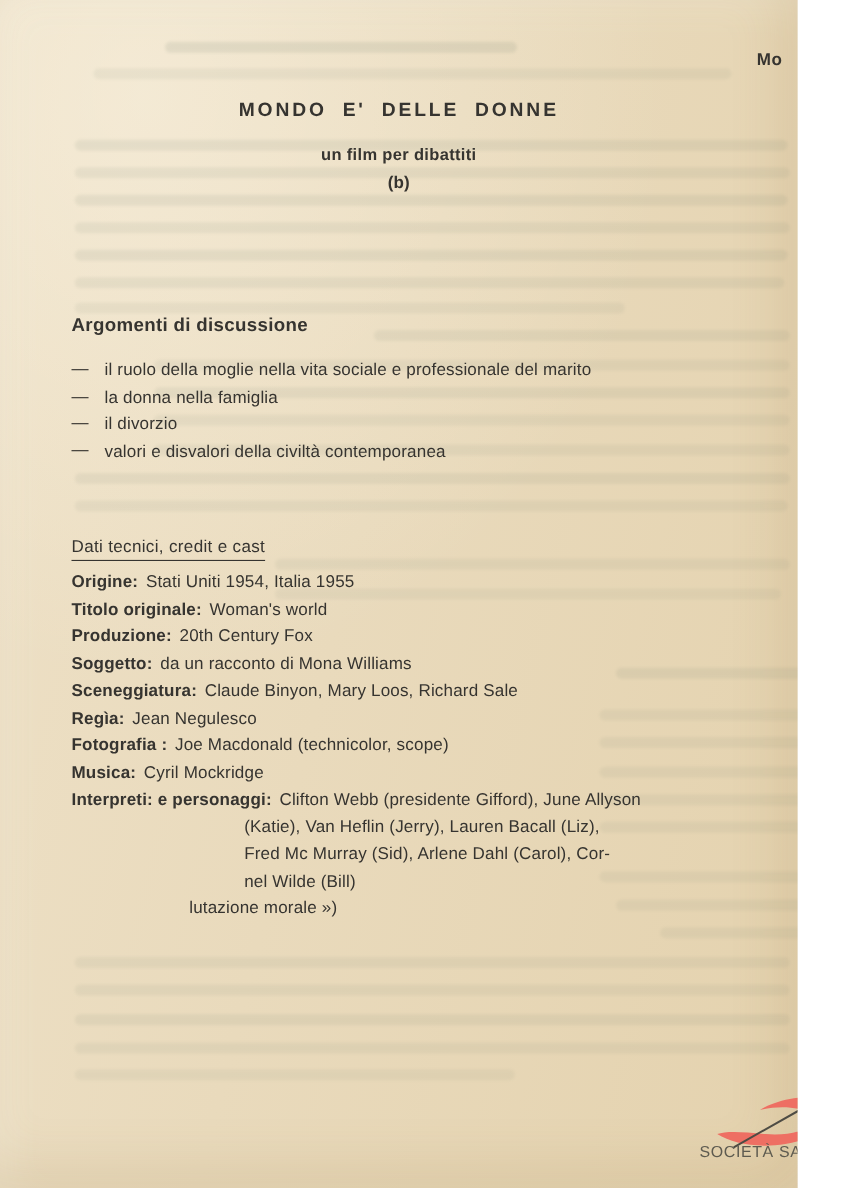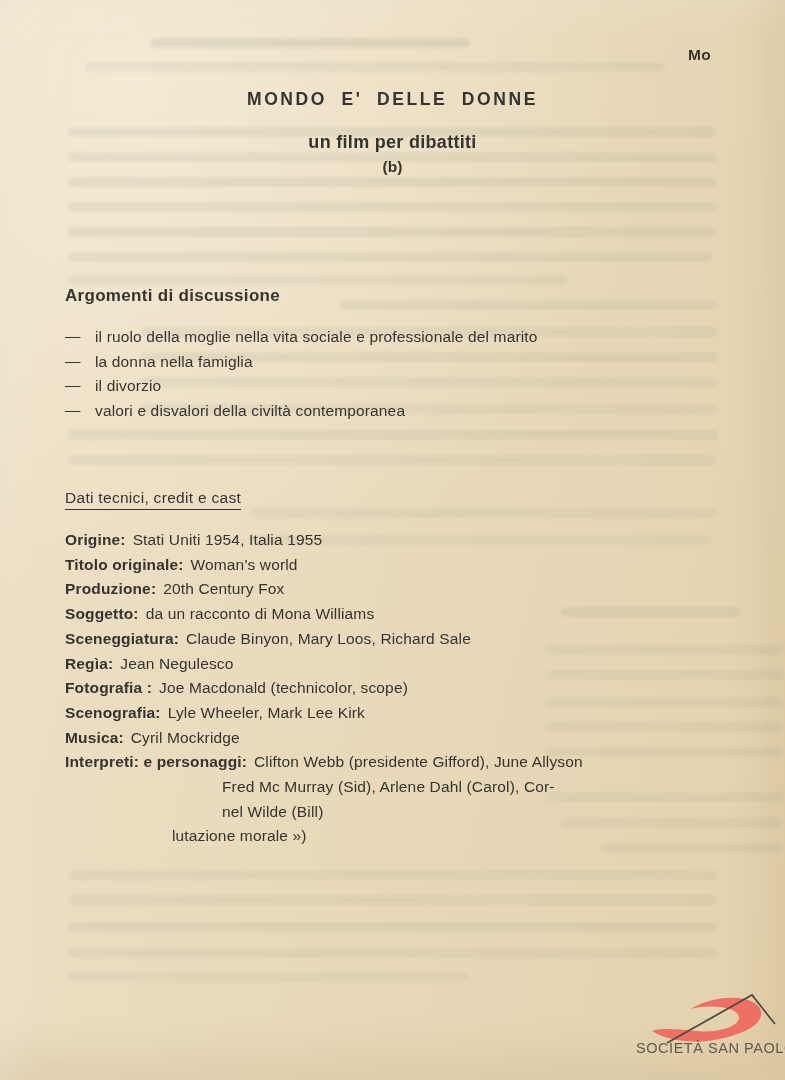--- a/index.html
+++ b/index.html
@@ -7,21 +7,21 @@
     --ink:#363430;
   }
   *{margin:0;padding:0;box-sizing:border-box;}
   html,body{width:785px;height:1080px;}
   body{
     font-family:"Liberation Sans","DejaVu Sans",sans-serif;
     color:var(--ink);
   }
   .page{
     position:relative;
-    width:785px;height:1080px;
+    width:725px;height:1080px;
     overflow:hidden;
     background:
       radial-gradient(120% 90% at 18% 8%, rgba(255,250,238,.40), rgba(255,250,238,0) 55%),
       linear-gradient(104deg, #eee1c7 0%, var(--paper) 45%, #e4d2ae 100%);
     box-shadow: inset -16px -20px 46px rgba(150,110,60,.14),
                 inset 12px 10px 34px rgba(255,255,245,.22);
     padding-left: 16px;
   }
   
   .bleed{position:absolute;inset:0;z-index:1;}
@@ -36,41 +36,41 @@
     font-weight:bold;font-size:15.5px;letter-spacing:.4px;
   }
   .title{
     position:absolute;top:89px;left:0;width:100%;
     text-align:center;
     font-size:17.5px;font-weight:bold;
     letter-spacing:2.6px;word-spacing:7px;
   }
   .subtitle{
     position:absolute;top:132px;left:0;width:100%;
-    text-align:center;font-size:18px;font-weight:bold;letter-spacing:.3px;
+    text-align:center;font-size:15px;font-weight:bold;letter-spacing:.3px;
   }
   .subtitle2{
     position:absolute;top:158px;left:0;width:100%;
     text-align:center;font-size:15.5px;font-weight:bold;
   }
   .argomenti{position:absolute;left:65px;top:286px;width:660px;}
   .argomenti h2{font-size:17px;font-weight:bold;letter-spacing:.3px;}
   .argomenti ul{
     list-style:none;margin-top:19px;
     font-size:15.5px;line-height:24.5px;letter-spacing:.15px;
   }
   .argomenti li{position:relative;padding-left:30px;}
   .argomenti .dash{position:absolute;left:0;top:-1px;}
   .dati{position:absolute;left:65px;top:489px;width:665px;}
   .dati h2{
     display:inline-block;
     font-size:15.5px;font-weight:normal;letter-spacing:.3px;
     border-bottom:1.6px solid var(--ink);padding-bottom:2px;
   }
-  .dati-lines{margin-top:18px;font-size:15.5px;line-height:24.7px;letter-spacing:.15px;}
+  .dati-lines{margin-top:8px;font-size:15.5px;line-height:24.7px;letter-spacing:.15px;}
   .dati-row{white-space:nowrap;}
   .dati-row .lbl{font-weight:bold;margin-right:7px;}
   .dati-row .lbl:empty{display:none;margin:0;}
   .dati-row.indent-deep{padding-left:157px;}
   .dati-row.indent-mid{padding-left:107px;}
   .logo{position:absolute;left:630px;top:984px;width:150px;height:86px;}
   .logo svg{position:absolute;left:12px;top:2px;}
   .logo-text{
     position:absolute;left:6px;top:56px;width:144px;
     font-size:14.5px;letter-spacing:.55px;color:#5e5b50;
@@ -176,32 +176,32 @@
           </div>
 
           <div class="dati-row">
             <span class="lbl">Regìa:</span><span class="val">Jean Negulesco</span>
           </div>
 
           <div class="dati-row">
             <span class="lbl">Fotografia :</span><span class="val">Joe Macdonald (technicolor, scope)</span>
           </div>
 
-          <div class="dati-row">
-            <span class="lbl">Scenografia:</span><span class="val">Lyle Wheeler, Mark Lee Kirk</span>
-          </div>
 
           <div class="dati-row">
             <span class="lbl">Musica:</span><span class="val">Cyril Mockridge</span>
           </div>
 
           <div class="dati-row">
             <span class="lbl">Interpreti: e personaggi:</span><span class="val">Clifton Webb (presidente Gifford), June Allyson</span>
           </div>
 
+          <div class="dati-row indent-deep">
+            <span class="val">(Katie), Van Heflin (Jerry), Lauren Bacall (Liz),</span>
+          </div>
 
           <div class="dati-row indent-deep">
             <span class="val">Fred Mc Murray (Sid), Arlene Dahl (Carol), Cor-</span>
           </div>
 
           <div class="dati-row indent-deep">
             <span class="val">nel Wilde (Bill)</span>
           </div>
 
 

